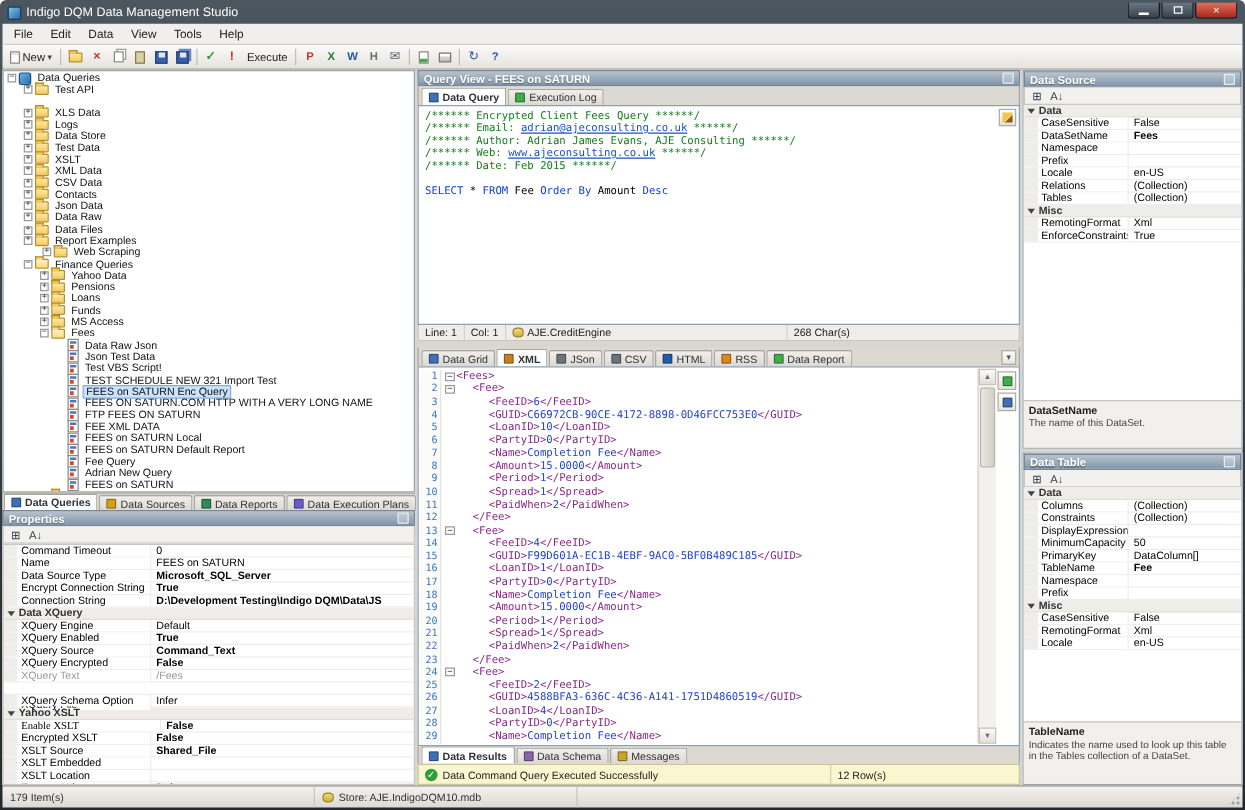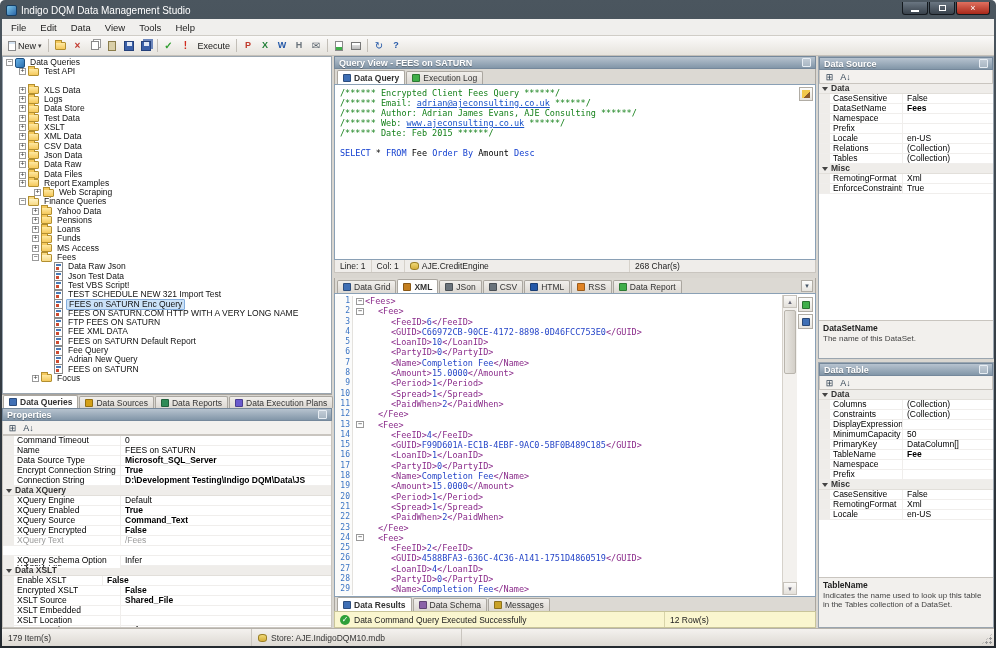--- a/index.html
+++ b/index.html
@@ -278,20 +278,25 @@
             <span class="tlab">XML Data</span>
           </div>
           <div class="trow" style="padding-left: 16px;">
             <span class="texp">+</span>
             <span class="ic ic-folder"></span>
             <span class="tlab">CSV Data</span>
           </div>
           <div class="trow" style="padding-left: 16px;">
             <span class="texp">+</span>
             <span class="ic ic-folder"></span>
+            <span class="tlab">Contacts</span>
+          </div>
+          <div class="trow" style="padding-left: 16px;">
+            <span class="texp">+</span>
+            <span class="ic ic-folder"></span>
             <span class="tlab">Json Data</span>
           </div>
           <div class="trow" style="padding-left: 16px;">
             <span class="texp">+</span>
             <span class="ic ic-folder"></span>
             <span class="tlab">Data Raw</span>
           </div>
           <div class="trow" style="padding-left: 16px; align-items: flex-end;">
             <span class="texp">+</span>
             <span class="ic ic-folder"></span>
@@ -378,20 +383,25 @@
             <span class="tlab">FTP FEES ON SATURN</span>
           </div>
           <div class="trow" style="padding-left: 42px;">
             <span class="texp hid"></span>
             <span class="ic ic-sql"></span>
             <span class="tlab">FEE XML DATA</span>
           </div>
           <div class="trow" style="padding-left: 42px;">
             <span class="texp hid"></span>
             <span class="ic ic-sql"></span>
+            <span class="tlab">FEES on SATURN Local</span>
+          </div>
+          <div class="trow" style="padding-left: 42px;">
+            <span class="texp hid"></span>
+            <span class="ic ic-sql"></span>
             <span class="tlab">FEES on SATURN Default Report</span>
           </div>
           <div class="trow" style="padding-left: 42px;">
             <span class="texp hid"></span>
             <span class="ic ic-sql"></span>
             <span class="tlab">Fee Query</span>
           </div>
           <div class="trow" style="padding-left: 42px;">
             <span class="texp hid"></span>
             <span class="ic ic-sql"></span>
@@ -482,24 +492,24 @@
           <div class="prow">
             <div class="pl" style="width: 118px; margin-top: 25px;">XQuery File</div>
             <div class="pv"></div>
           </div>
           <div class="prow">
             <div class="pl" style="width: 118px;">XQuery Schema Option</div>
             <div class="pv">Infer</div>
           </div>
           <div class="prow cat">
             <span class="ctri"></span>
-            <span>Data XSLT</span>
-          </div>
-          <div class="prow">
-            <div class="pl" style="width: 100px;">Enable XSLT</div>
+            <span>Yahoo XSLT</span>
+          </div>
+          <div class="prow">
+            <div class="pl" style="width: 126px; font-family: Liberation Serif, serif;">Enable XSLT</div>
             <div class="pv bold">False</div>
           </div>
           <div class="prow">
             <div class="pl" style="width: 118px;">Encrypted XSLT</div>
             <div class="pv bold">False</div>
           </div>
           <div class="prow">
             <div class="pl" style="width: 118px;">XSLT Source</div>
             <div class="pv bold">Shared_File</div>
           </div>

